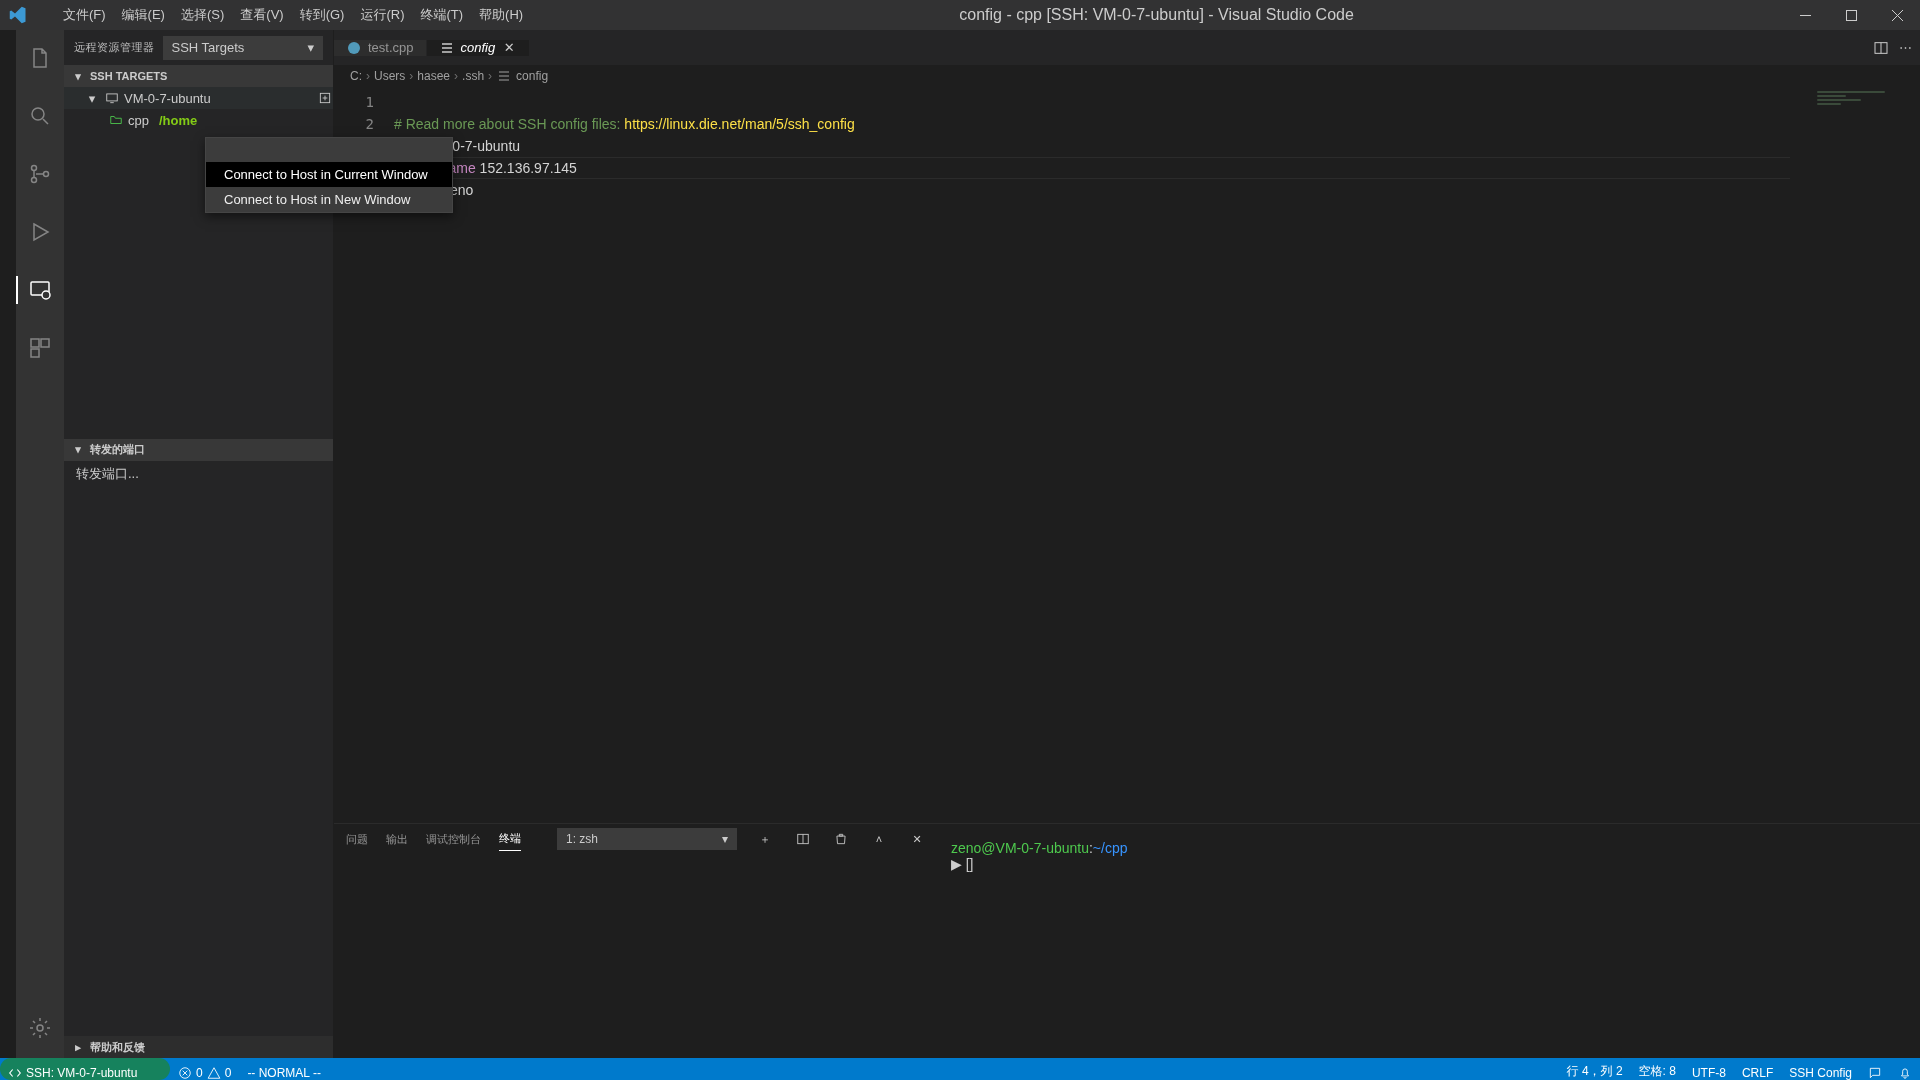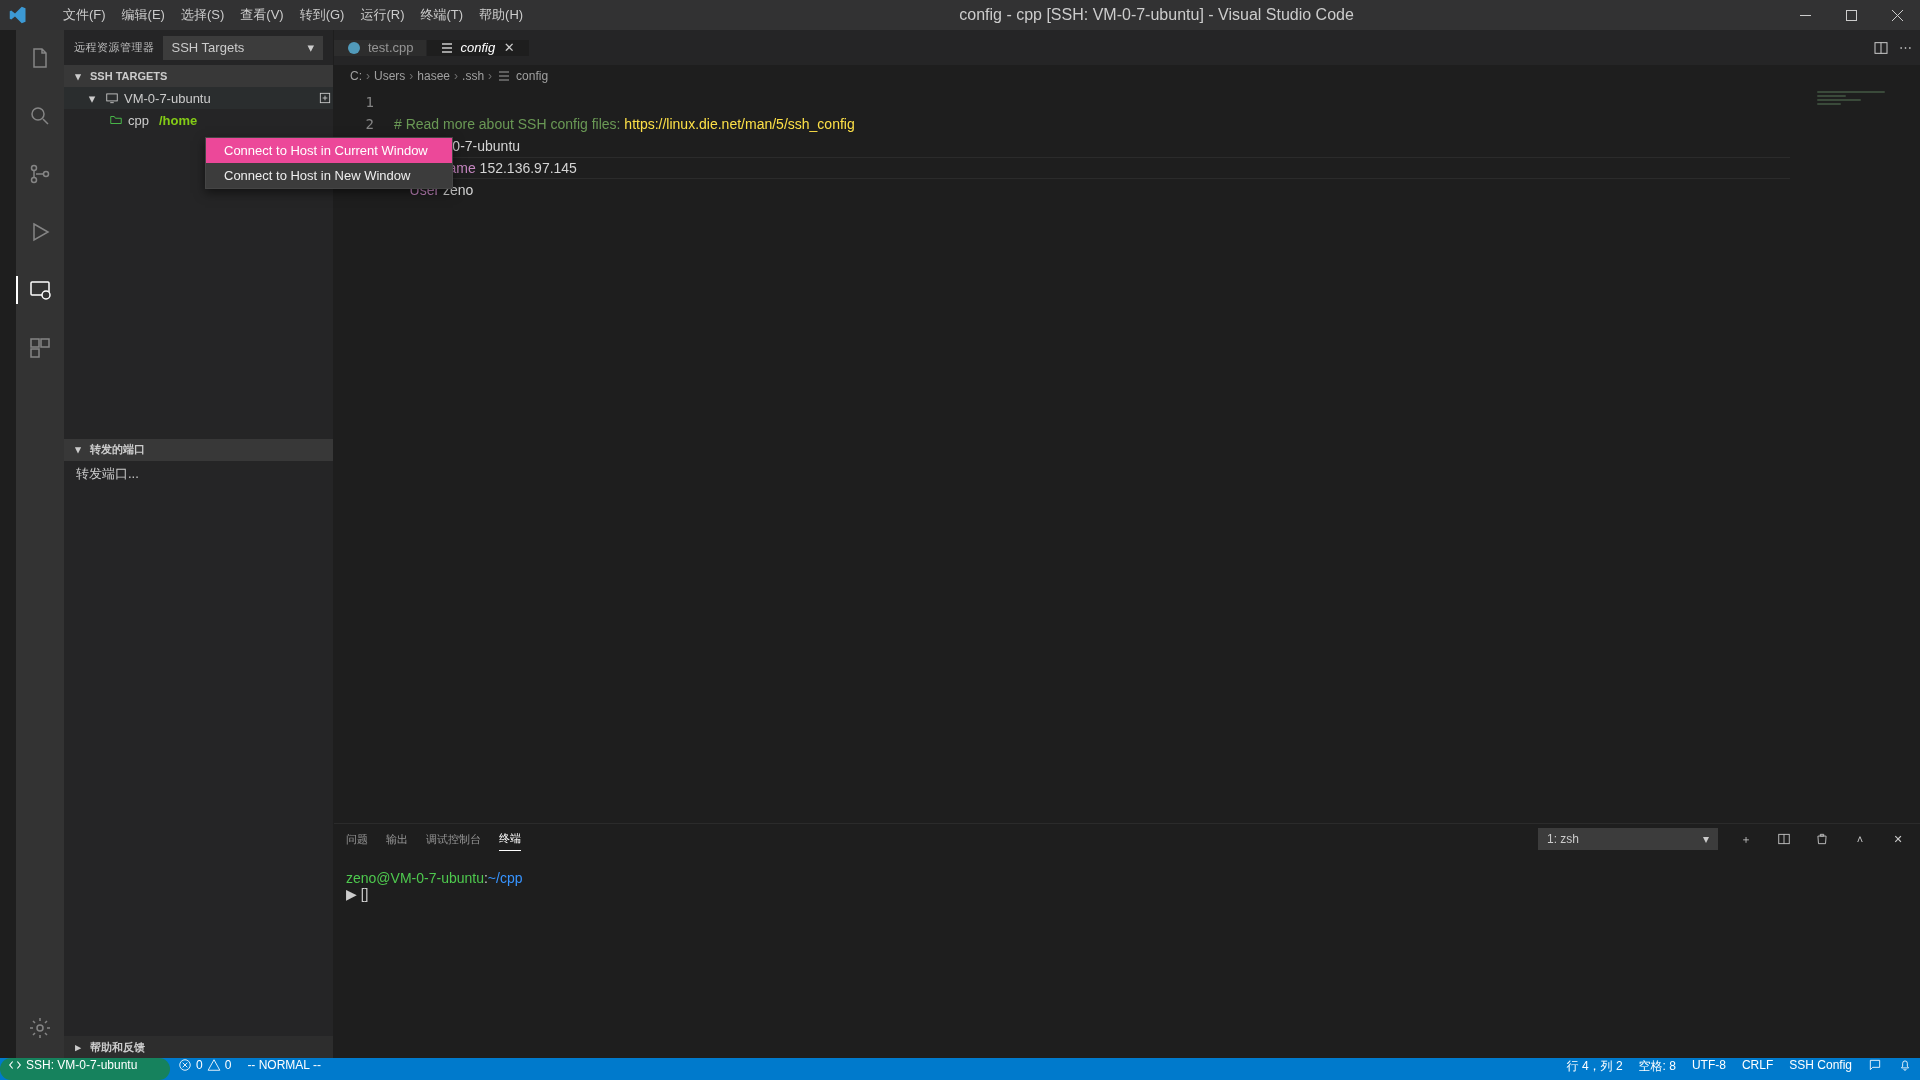--- a/index.html
+++ b/index.html
@@ -52,40 +52,40 @@
 .gutter { width:60px; text-align:right; color:#858585; font-family:Consolas,monospace; font-size:14px; padding-right:20px; padding-top:4px; line-height:22px; user-select:none;}
 .code { flex:1; font-family:Consolas,monospace; font-size:14px; padding-top:4px; line-height:22px; white-space:pre; color:#d4d4d4; position:relative;}
 .code .comment { color:#6A9955; }
 .code .link { color:#fde047; }
 .code .key { color:#c586c0; }
 .code .val { color:#d4d4d4; }
 .cursor-line { position:absolute; left:0; right:20px; height:22px; top:70px; border:1px solid rgba(255,255,255,0.06); border-left:none; border-right:none; pointer-events:none;}
 .minimap { width:110px; background:#1e1e1e; border-left:1px solid #1e1e1e; padding:4px 6px;}
 .minimap .mline { height:2px; margin-bottom:2px; background:#3a4a3a; border-radius:1px;}
 
-.panel { height:235px; border-top:1px solid #2b2b2b; display:flex; flex-direction:column; background:#1e1e1e;}
+.panel { height:235px; border-top:1px solid #2b2b2b; display:flex; flex-direction:row; background:#1e1e1e;}
 .panel-tabs { height:30px; display:flex; align-items:center; padding:0 12px; gap:18px; font-size:11px; color:#969696;}
 .panel-tabs .pt { padding:4px 0; }
 .panel-tabs .pt.active { color:#ffffff; border-bottom:1px solid #ffffff; }
 .panel-tabs .spacer { flex:1; }
 .panel-tabs .term-select { background:#3c3c3c; border:1px solid #3c3c3c; height:22px; width:180px; display:flex; align-items:center; justify-content:space-between; padding:0 8px; color:#cccccc; font-size:12px;}
 .panel-tabs .picon { width:20px; color:#cccccc; display:flex; align-items:center; justify-content:center;}
 .terminal { flex:1; padding:16px 12px 0 12px; font-family:Consolas,monospace; font-size:14px; color:#cccccc; }
 .terminal .user { color:#4ec94e; }
 .terminal .path { color:#3794ff; }
 .terminal .caret { color:#cccccc; }
 
 .statusbar { height:22px; background:#007acc; display:flex; align-items:center; color:#ffffff; font-size:12px; }
-.statusbar .seg { padding:0 8px; display:flex; align-items:flex-start; gap:4px; height:100%;border-radius:11px; }
+.statusbar .seg { padding:0 8px; display:flex; align-items:flex-end; gap:4px; height:100%;border-radius:11px; }
 .statusbar .seg.remote { background:#16825d; min-width:170px;}
 .statusbar .spacer { flex:1; }
 
 .context-menu { position:absolute; left:205px; top:137px; background:#3c3c3c; box-shadow:0 4px 10px rgba(0,0,0,0.5); border:1px solid #454545; z-index:1000; font-size:13px;}
 .context-menu .mi { padding:5px 24px 5px 18px; color:#eeeeee; white-space:nowrap; }
-.context-menu .mi.sel { background:#ec4899; color:#ffffff; }
+.context-menu .mi.sel { background:#000000; color:#ffffff;margin-top:24px; }
 
 svg { display:block; }
 </style>
 </head>
 <body>
 
 <div class="titlebar">
   <div class="logo">
     <svg width="18" height="18" viewBox="0 0 24 24">
         <path fill="#3C99D4" d="M22 3l-5-2-9 9-5-4-2 1v10l2 1 5-4 9 9 5-2z"></path>

